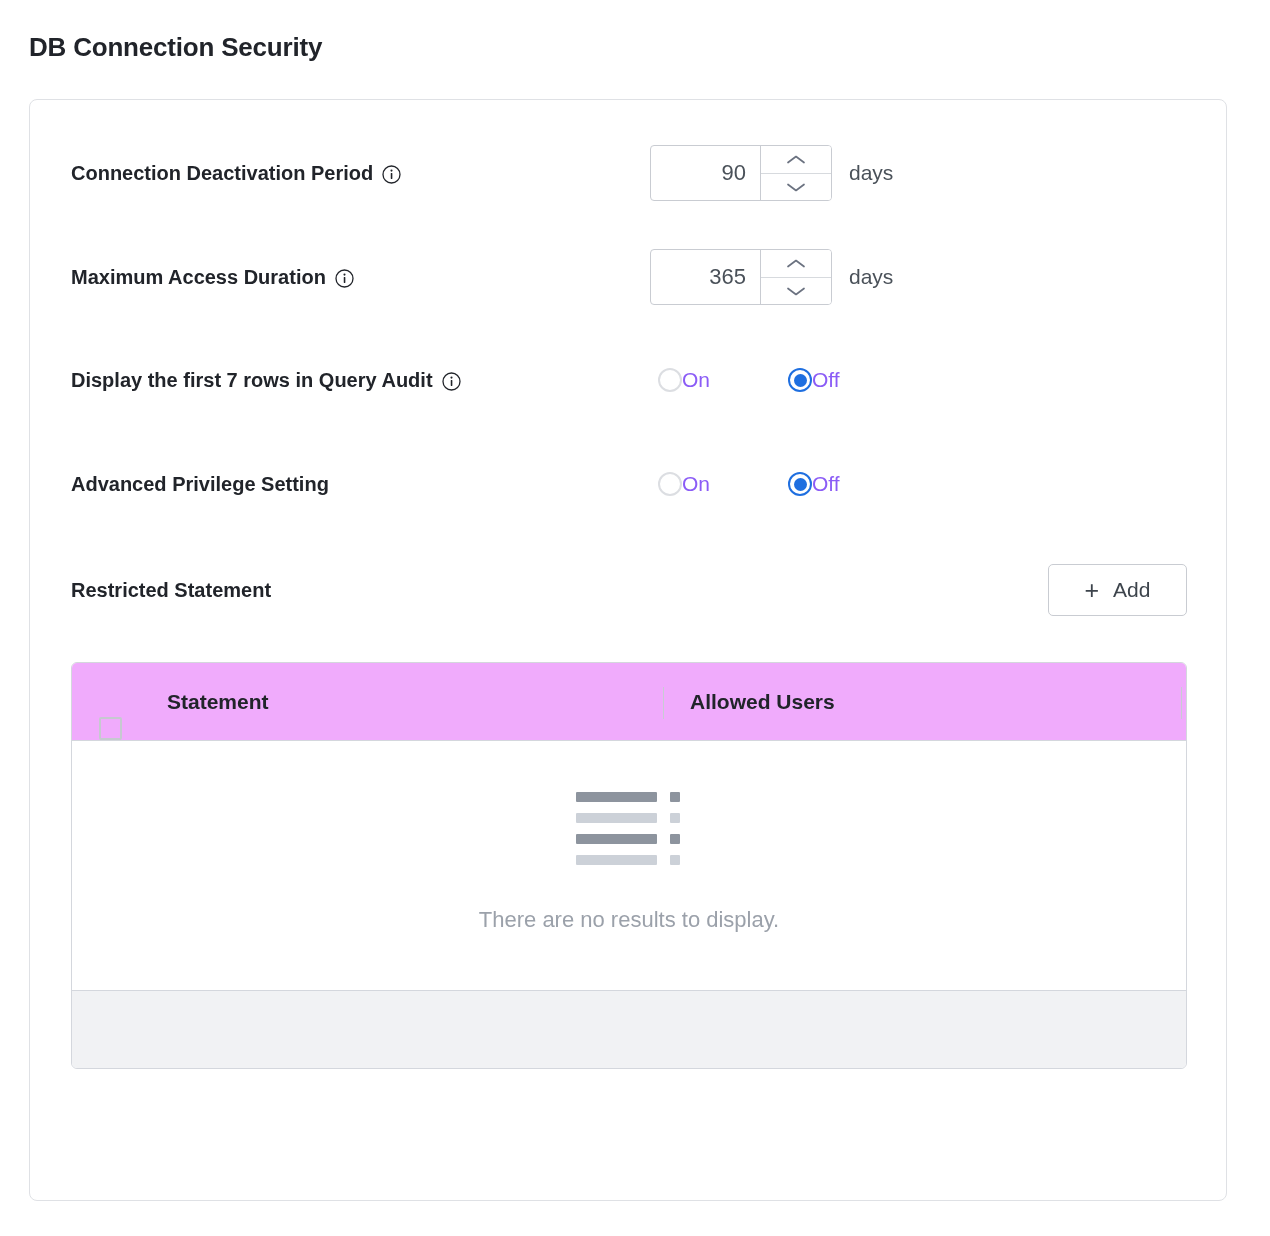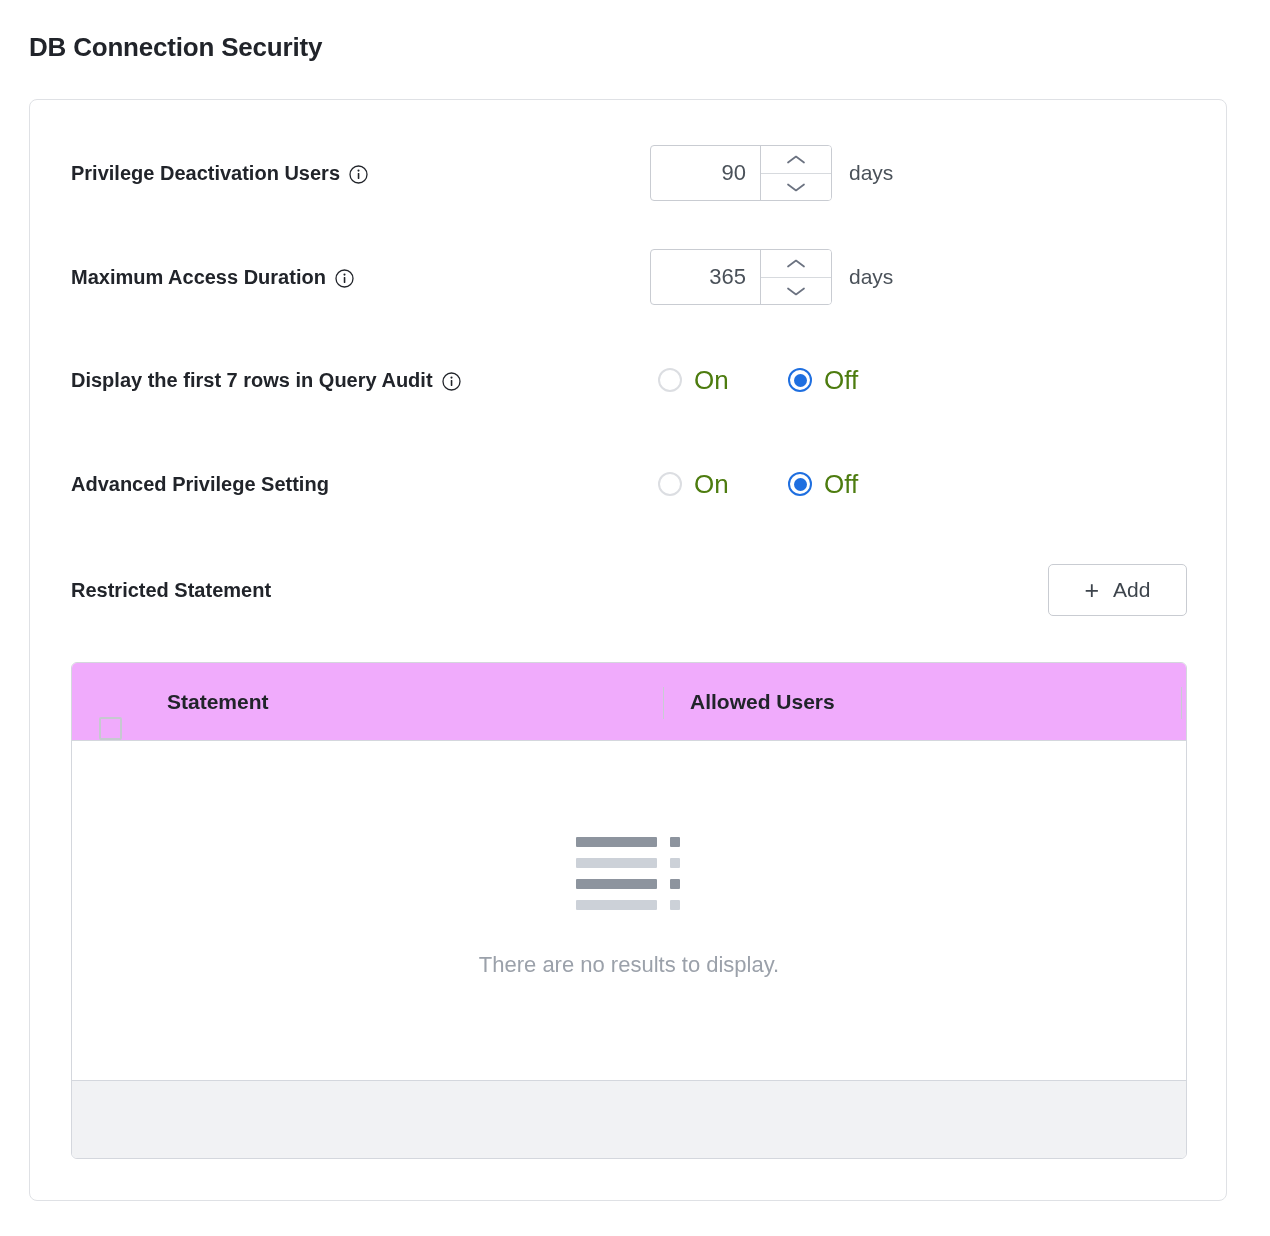--- a/index.html
+++ b/index.html
@@ -141,23 +141,22 @@
   }
   .radio-opt.selected .radio-dot::after {
     content: "";
     position: absolute;
     left: 3.5px; top: 3.5px;
     width: 13px; height: 13px;
     border-radius: 50%;
     background: #1f6fe0;
   }
   .radio-text {
-    margin-left: 12px;
-    font-size: 26px;
-    color: #4d7c0f;
+    font-size: 21px;
+    color: #8b5cf6;
     line-height: 24px;
   }
   .radio-opt.on  { width: 116px; }
 
   
   .rs-header {
     position: absolute;
     left: 41px; top: 462px;
     width: 1116px;
     display: flex;
@@ -233,21 +232,21 @@
   .col-divider {
     position: absolute;
     top: 24px;
     width: 1px; height: 32px;
     background: #c8ccd3;
   }
   .col-divider.d1 { left: 591px; }
   .col-divider.d2 { right: 4px; }
 
   .tbody {
-    height: 339px;
+    height: 249px;
     background: #fff;
     display: flex;
     flex-direction: column;
     align-items: center;
     justify-content: center;
   }
   .empty-wrap {
     display: flex;
     flex-direction: column;
     align-items: center;
@@ -280,21 +279,21 @@
 <body>
 
 <div class="page">
 
   <div class="page-title">DB Connection Security</div>
 
   <div class="card">
 
     <div class="row" style="top:47px;">
       <div class="row-label">
-        <span>Privilege Deactivation Users</span>
+        <span>Connection Deactivation Period</span>
         <span class="info-icon">
           <svg width="19" height="19" viewBox="0 0 19 19">
             <circle cx="9.5" cy="9.5" r="8.5" fill="none" stroke="#21242a" stroke-width="1.3"></circle>
             <circle cx="9.5" cy="5.6" r="1.05" fill="#21242a"></circle>
             <rect x="8.75" y="7.9" width="1.6" height="6" rx="0.4" fill="#21242a"></rect>
           </svg>
         </span>
       </div>
     </div>
     <div class="control-area" style="top:47px;">

